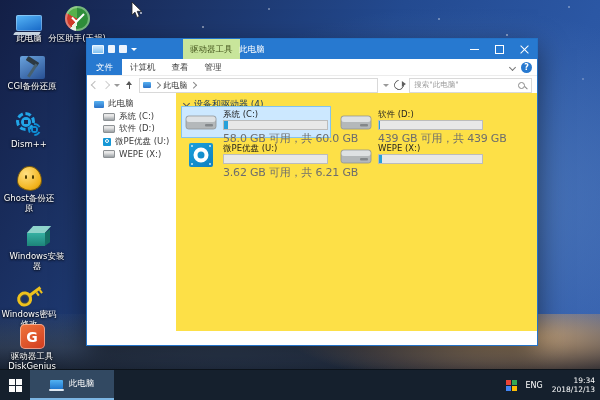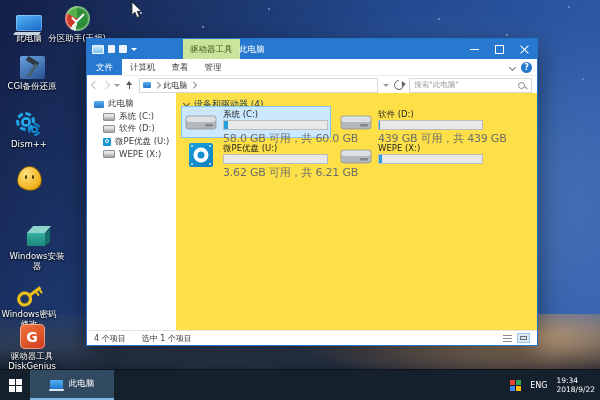--- a/index.html
+++ b/index.html
@@ -149,21 +149,21 @@
   .tbtn{position:absolute;left:30px;top:0;width:84px;height:30px;background:rgba(113,163,212,.32);
     border-bottom:2px solid #7cb6e4;box-sizing:border-box;display:flex;align-items:center;justify-content:center;gap:6px}
   .tb-lap{width:13px;height:9px;background:linear-gradient(#52b2f2,#1f77cf);border-radius:1px;position:relative}
   .tb-lap:after{content:"";position:absolute;left:-1px;bottom:-2.5px;width:15px;height:2px;background:#dfe9f2;border-radius:1px}
   .tb-lbl{color:#fff;font-size:8.5px;white-space:nowrap}
   .tray{position:absolute;right:5px;top:0;height:30px;display:flex;align-items:center;gap:9px}
   .ime{display:grid;grid-template-columns:5px 5px;grid-template-rows:5px 5px;gap:1px}
   .ime i:nth-child(1){background:#ea4335}.ime i:nth-child(2){background:#34a853}
   .ime i:nth-child(3){background:#4285f4}.ime i:nth-child(4){background:#fbbc05}
   .lang{color:#fff;font-size:8px}
-  .clock{color:#fff;font-size:7.5px;line-height:9px;text-align:left;white-space:nowrap}
+  .clock{color:#fff;font-size:7.5px;line-height:9px;text-align:right;white-space:nowrap}
 </style>
 </head>
 <body>
 
 <div class="desktop">
   <div class="stars"></div>
   <div class="sea"></div>
 </div>
 
 <div class="dicon" style="left:0;top:4px">
@@ -190,20 +190,21 @@
         <i class="gear1"></i>
         <i class="gear2"></i>
       </span>
     </div>
   <div class="lbl">Dism++</div>
 </div>
 <div class="dicon" style="left:0;top:164px">
   <div class="ig">
       <span class="ghost"></span>
     </div>
+  <div class="lbl">Ghost备份还原</div>
 </div>
 <div class="dicon" style="left:8px;top:222px">
   <div class="ig">
       <span class="wbox">
         <i class="bt"></i>
         <i class="bs"></i>
         <i class="bf"></i>
       </span>
     </div>
   <div class="lbl">Windows安装器</div>
@@ -359,28 +360,20 @@
       </span>
       <span class="t-info">
         <div class="t-name">WEPE (X:)</div>
         <div class="t-bar">
             <div class="t-fill" style="width: 3%;"></div>
           </div>
       </span>
     </div>
   </div>
 
-  <div class="status">
-    <span>4 个项目</span>
-    <span>选中 1 个项目</span>
-    <span class="view-group">
-      <span class="v-ico v-details"></span>
-      <span class="v-ico v-thumb"></span>
-    </span>
-  </div>
 </div>
 
 <svg class="cursor" width="12" height="17" viewBox="0 0 12 17">
   <polygon points="1,0 1,13 4,10.2 6,15.5 8.3,14.4 6.2,9.3 10.5,9.3" fill="#fff" stroke="#222" stroke-width="0.8"></polygon>
 </svg>
 
 <div class="taskbar">
   <div class="start">
     <span class="winflag">
         <i></i>
@@ -396,16 +389,16 @@
   <div class="tray">
     <span class="ime">
         <i></i>
         <i></i>
         <i></i>
         <i></i>
       </span>
     <span class="lang">ENG</span>
     <span class="clock">
       <div>19:34</div>
-      <div>2018/9/22</div>
+      <div>2018/12/13</div>
     </span>
   </div>
 </div>
 
 </body></html>

